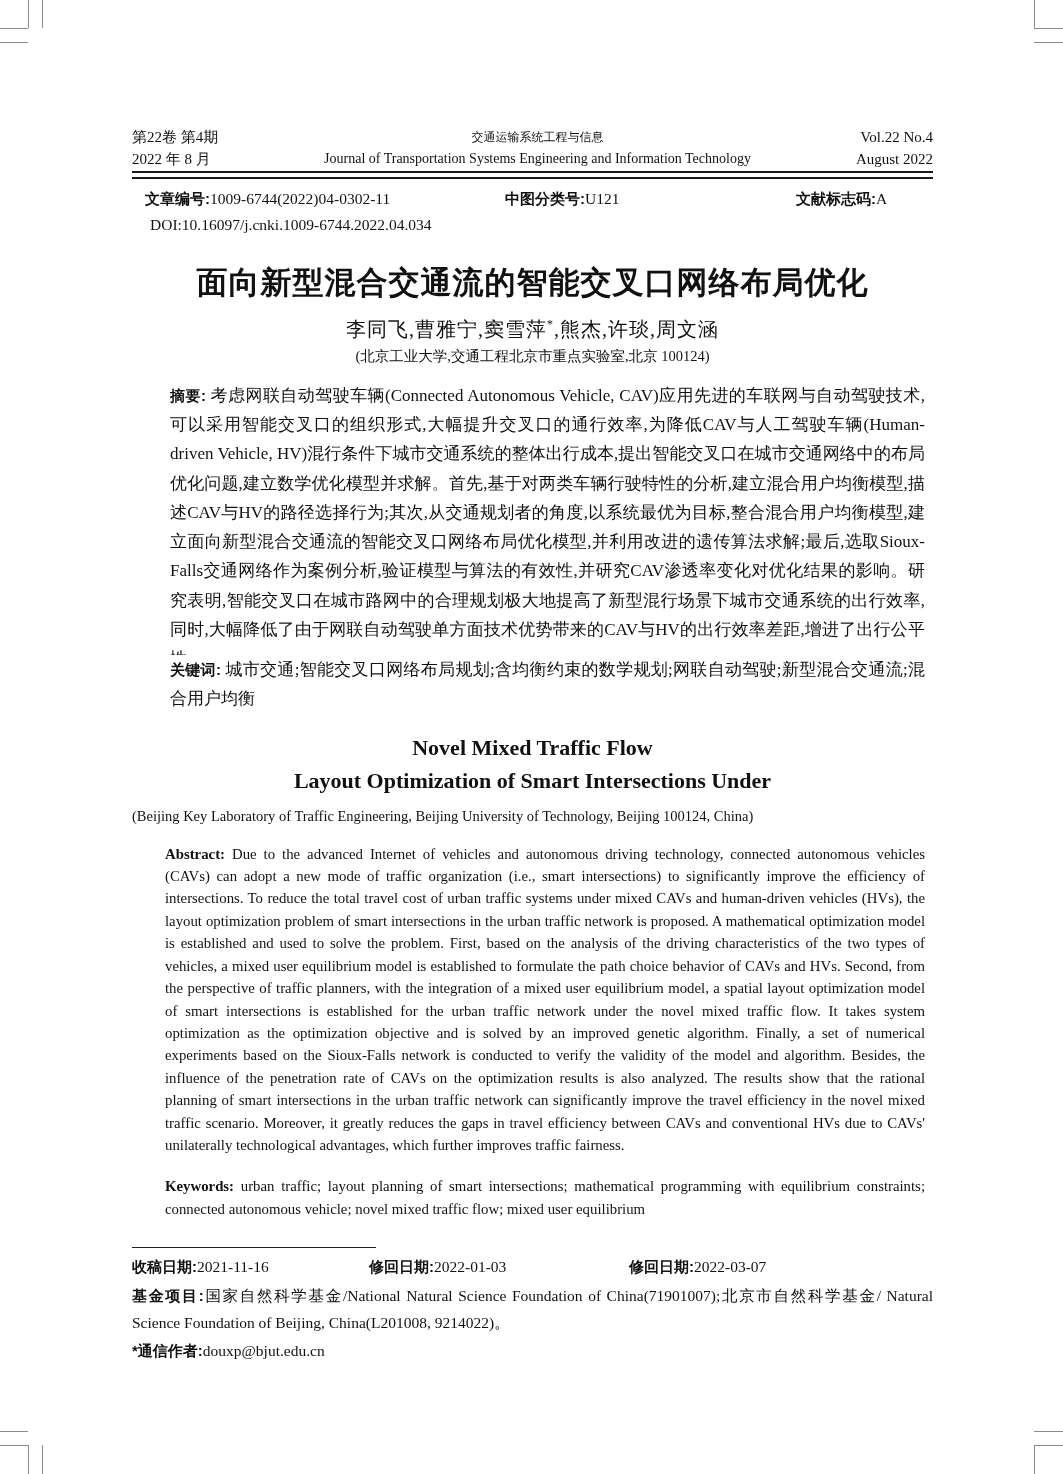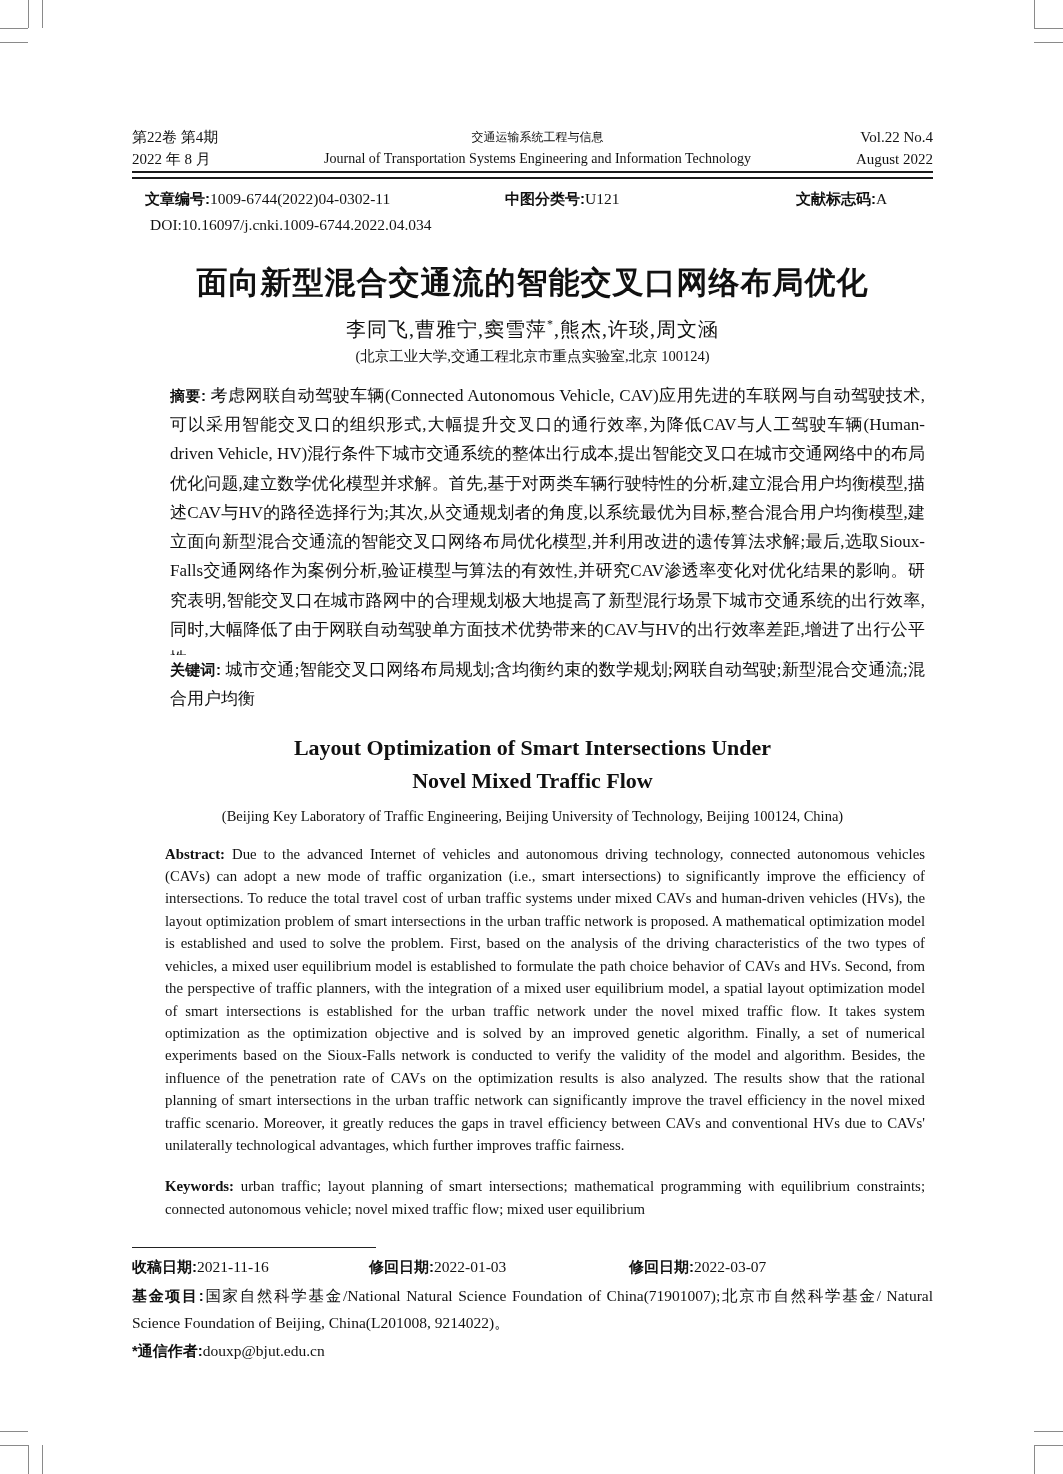--- a/index.html
+++ b/index.html
@@ -50,21 +50,21 @@
   .cn-affil{margin-top:2px;text-align:center;font-size:14.5px;line-height:21px;}
   .cn-abstract{margin:14px 8px 0 38px;font-size:17px;line-height:29.3px;text-align:justify;
                height:274px;overflow:hidden;overflow-wrap:anywhere;}
   .cn-keywords{margin:0 8px 0 38px;font-size:17px;line-height:29.3px;text-align:justify;
                height:60px;overflow:hidden;overflow-wrap:anywhere;}
 
   
   .en-title{margin-top:16px;text-align:center;font-size:22px;line-height:33px;font-weight:700;}
   .en-authors{margin-top:6px;text-align:center;font-size:18px;line-height:24px;}
   .en-authors sup{font-size:12px;}
-  .en-affil{margin-top:9px;text-align:center;font-size:14.5px;line-height:20px;}
+  .en-affil{margin-top:9px;font-size:14.5px;line-height:20px;}
   .en-abstract{margin:17px 8px 0 33px;font-size:14.8px;line-height:22.4px;text-align:justify;
                height:332px;overflow:hidden;}
   .en-keywords{margin:0 8px 0 33px;font-size:14.8px;line-height:23px;text-align:justify;
                height:46px;overflow:hidden;}
   .en-lbl{font-weight:700;}
 
   
   .foot{position:absolute;left:132px;top:1247px;width:801px;font-size:15.5px;}
   .foot-rule{width:244px;border-top:1.5px solid #222;height:0;}
   .foot-row1{display:flex;margin-top:7px;line-height:24px;}
@@ -123,22 +123,22 @@
     <div class="doi-line">DOI:10.16097/j.cnki.1009-6744.2022.04.034</div>
 
     <div class="cn-title">面向新型混合交通流的智能交叉口网络布局优化</div>
     <div class="cn-authors"><span>李同飞,曹雅宁,窦雪萍</span><sup>*</sup><span>,熊杰,许琰,周文涵</span></div>
     <div class="cn-affil">(北京工业大学,交通工程北京市重点实验室,北京 100124)</div>
 
     <div class="cn-abstract"><span class="lbl">摘要:</span> <span>考虑网联自动驾驶车辆(Connected Autonomous Vehicle, CAV)应用先进的车联网与自动驾驶技术,可以采用智能交叉口的组织形式,大幅提升交叉口的通行效率,为降低CAV与人工驾驶车辆(Human-driven Vehicle, HV)混行条件下城市交通系统的整体出行成本,提出智能交叉口在城市交通网络中的布局优化问题,建立数学优化模型并求解。首先,基于对两类车辆行驶特性的分析,建立混合用户均衡模型,描述CAV与HV的路径选择行为;其次,从交通规划者的角度,以系统最优为目标,整合混合用户均衡模型,建立面向新型混合交通流的智能交叉口网络布局优化模型,并利用改进的遗传算法求解;最后,选取Sioux-Falls交通网络作为案例分析,验证模型与算法的有效性,并研究CAV渗透率变化对优化结果的影响。研究表明,智能交叉口在城市路网中的合理规划极大地提高了新型混行场景下城市交通系统的出行效率,同时,大幅降低了由于网联自动驾驶单方面技术优势带来的CAV与HV的出行效率差距,增进了出行公平性。</span></div>
     <div class="cn-keywords"><span class="lbl">关键词:</span> <span>城市交通;智能交叉口网络布局规划;含均衡约束的数学规划;网联自动驾驶;新型混合交通流;混合用户均衡</span></div>
 
     <div class="en-title">
+      <div>Novel Mixed Traffic Flow</div>
       <div>Layout Optimization of Smart Intersections Under</div>
-      <div>Novel Mixed Traffic Flow</div>
     </div>
     <div class="en-affil">(Beijing Key Laboratory of Traffic Engineering, Beijing University of Technology, Beijing 100124, China)</div>
 
     <div class="en-abstract"><span class="en-lbl">Abstract:</span> <span>Due to the advanced Internet of vehicles and autonomous driving technology, connected autonomous vehicles (CAVs) can adopt a new mode of traffic organization (i.e., smart intersections) to significantly improve the efficiency of intersections. To reduce the total travel cost of urban traffic systems under mixed CAVs and human-driven vehicles (HVs), the layout optimization problem of smart intersections in the urban traffic network is proposed. A mathematical optimization model is established and used to solve the problem. First, based on the analysis of the driving characteristics of the two types of vehicles, a mixed user equilibrium model is established to formulate the path choice behavior of CAVs and HVs. Second, from the perspective of traffic planners, with the integration of a mixed user equilibrium model, a spatial layout optimization model of smart intersections is established for the urban traffic network under the novel mixed traffic flow. It takes system optimization as the optimization objective and is solved by an improved genetic algorithm. Finally, a set of numerical experiments based on the Sioux-Falls network is conducted to verify the validity of the model and algorithm. Besides, the influence of the penetration rate of CAVs on the optimization results is also analyzed. The results show that the rational planning of smart intersections in the urban traffic network can significantly improve the travel efficiency in the novel mixed traffic scenario. Moreover, it greatly reduces the gaps in travel efficiency between CAVs and conventional HVs due to CAVs' unilaterally technological advantages, which further improves traffic fairness.</span></div>
     <div class="en-keywords"><span class="en-lbl">Keywords:</span> <span>urban traffic; layout planning of smart intersections; mathematical programming with equilibrium constraints; connected autonomous vehicle; novel mixed traffic flow; mixed user equilibrium</span></div>
 
   </div>
 
   <div class="foot">
     <div class="foot-rule"></div>

